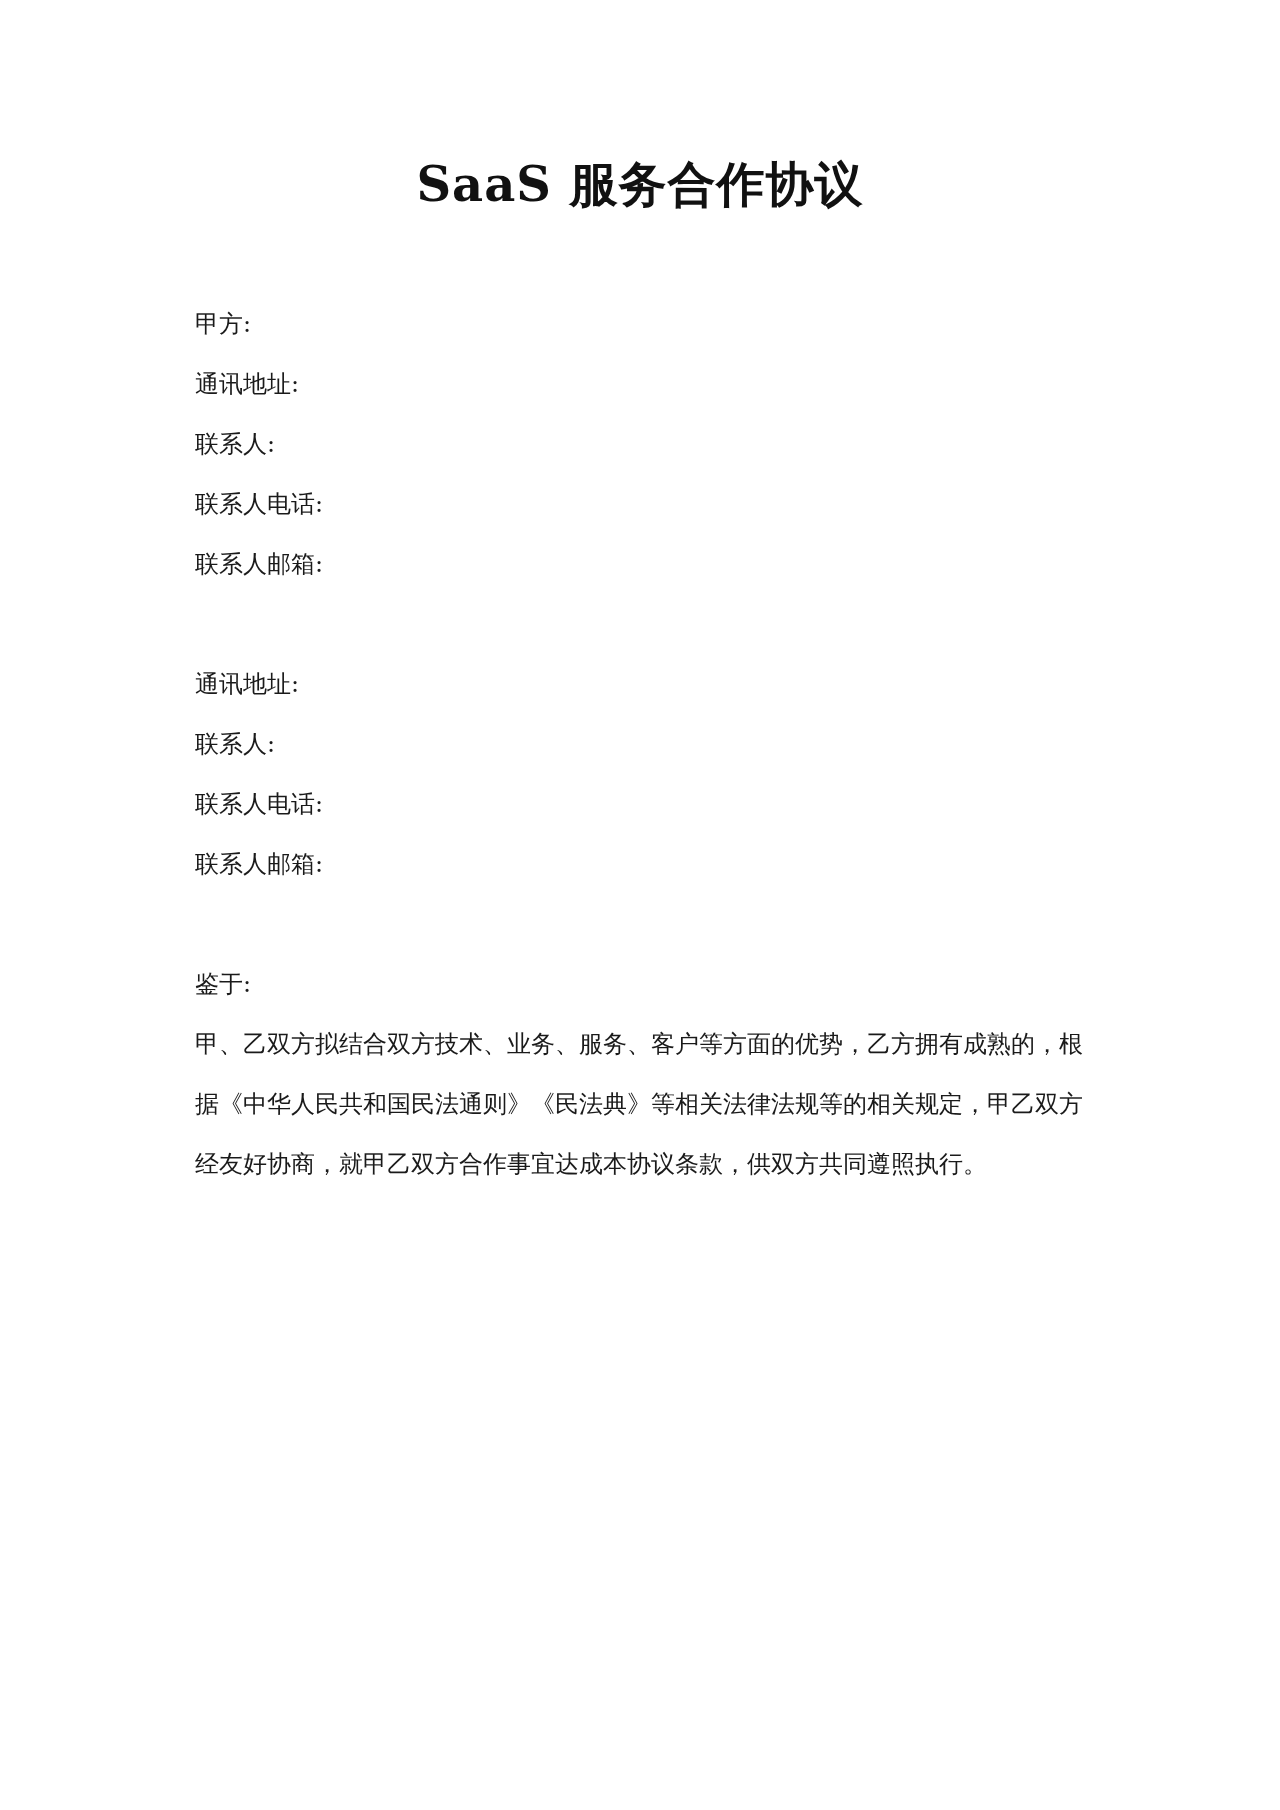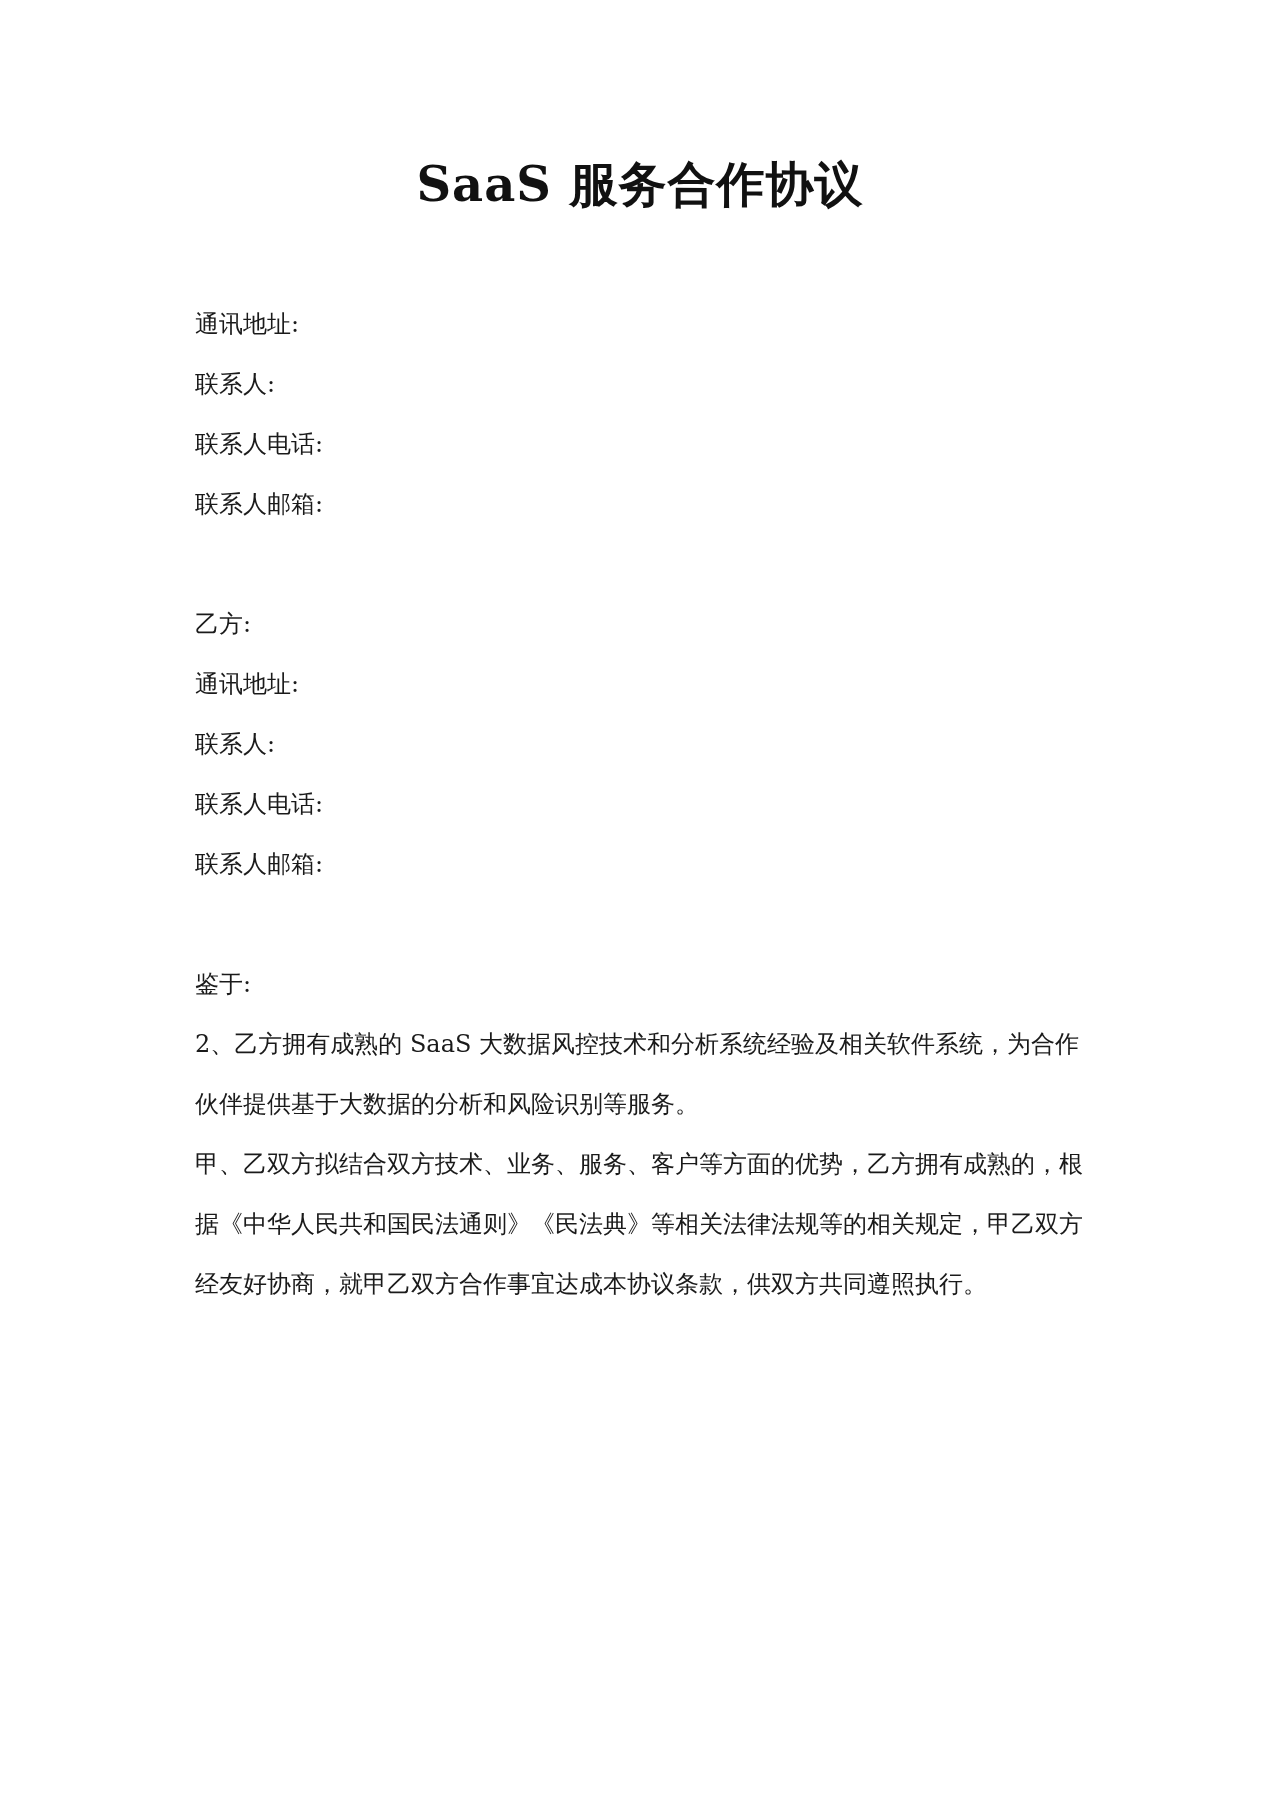--- a/index.html
+++ b/index.html
@@ -59,37 +59,36 @@
     }
   </style>
 </head>
 <body>
 
 <div class="page">
   <div class="title">SaaS 服务合作协议</div>
 
   <div class="content">
     <div>
+      <span class="line">甲方:</span>
       <span class="line">通讯地址:</span>
       <span class="line">联系人:</span>
       <span class="line">联系人电话:</span>
       <span class="line">联系人邮箱:</span>
     </div>
 
     <span class="gap"></span>
 
     <div>
-      <span class="line">乙方:</span>
       <span class="line">通讯地址:</span>
       <span class="line">联系人:</span>
       <span class="line">联系人电话:</span>
       <span class="line">联系人邮箱:</span>
     </div>
 
     <span class="gap"></span>
 
     <div>
       <span class="line">鉴于:</span>
-      <span class="para">2、乙方拥有成熟的 SaaS 大数据风控技术和分析系统经验及相关软件系统，为合作伙伴提供基于大数据的分析和风险识别等服务。</span>
       <span class="para">甲、乙双方拟结合双方技术、业务、服务、客户等方面的优势，乙方拥有成熟的，根据《中华人民共和国民法通则》《民法典》等相关法律法规等的相关规定，甲乙双方经友好协商，就甲乙双方合作事宜达成本协议条款，供双方共同遵照执行。</span>
     </div>
   </div>
 </div>
 
 </body></html>

